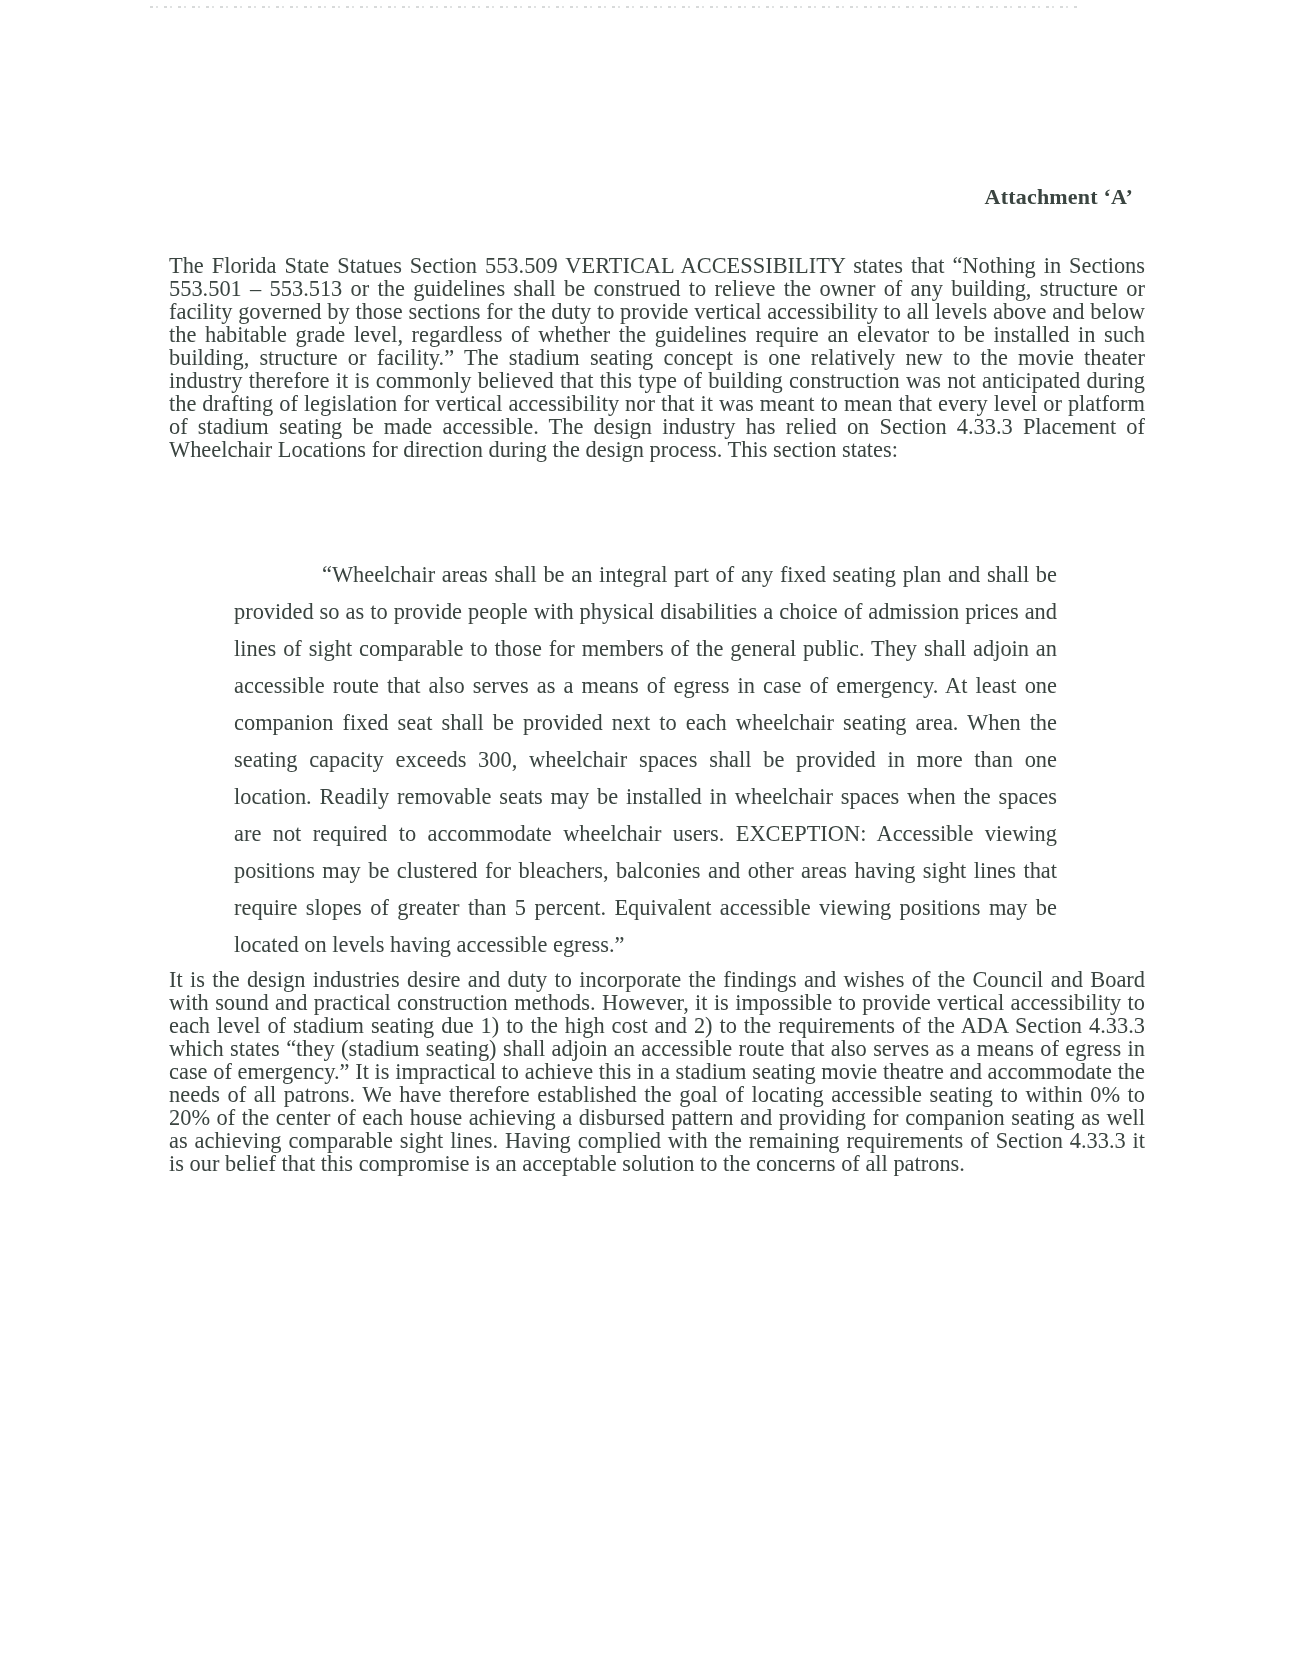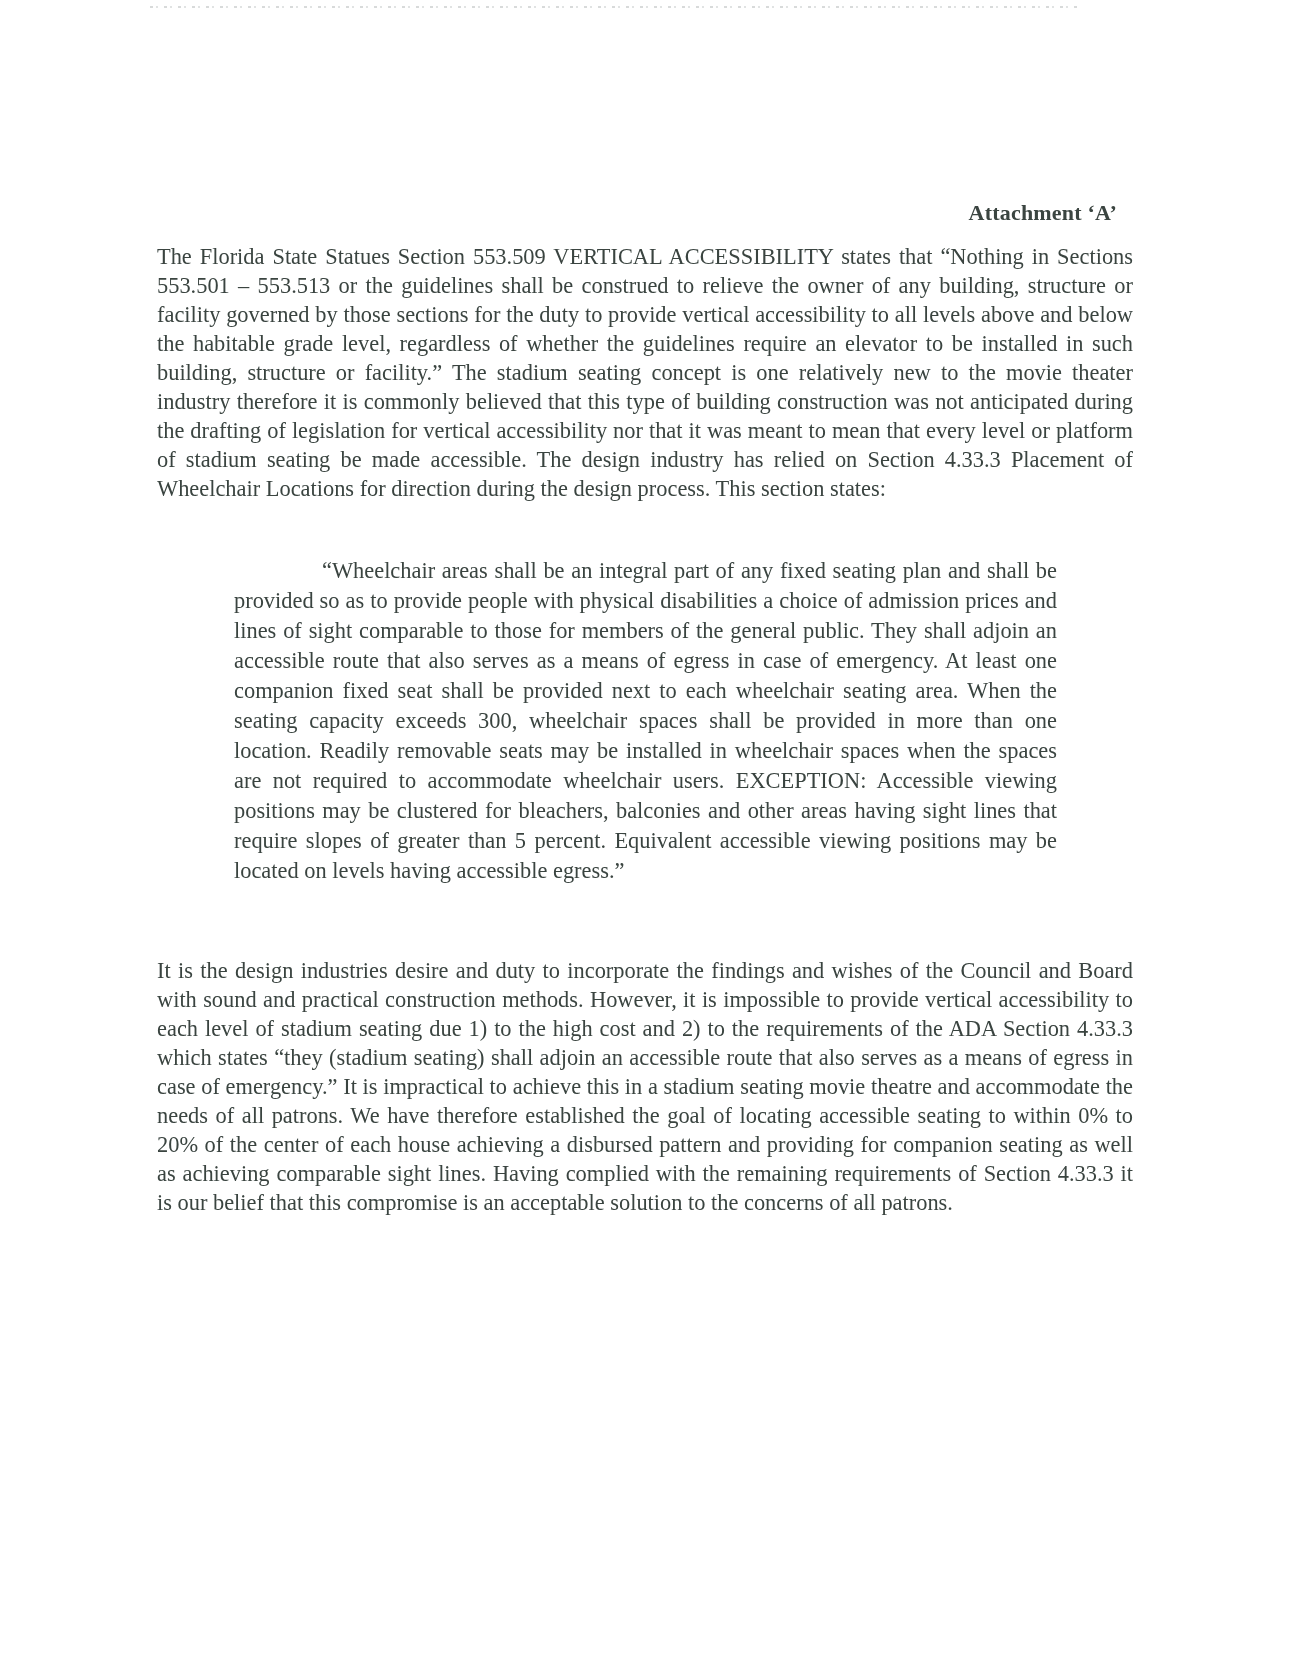--- a/index.html
+++ b/index.html
@@ -31,39 +31,39 @@
       width: 976px;
     }
     .attachment-title {
       position: absolute;
       top: 184px;
       right: 0;
       font-weight: bold;
       font-size: 22px;
       letter-spacing: 0.2px;
       color: #3b4541;
-      margin: 16px;
+      margin: 0;
     }
     .para {
       position: absolute;
       left: 0;
       width: 976px;
       font-size: 22.4px;
-      line-height: 29px;
+      line-height: 23px;
       text-align: justify;
-      margin: 0;
+      margin: 12px;
     }
     .para-1 { top: 242px; }
     .quote {
       position: absolute;
       left: 77px;
       top: 556px;
       width: 823px;
       font-size: 22.4px;
-      line-height: 30px;
+      line-height: 37px;
       text-align: justify;
       text-indent: 88px;
       margin: 0;
     }
     .para-2 { top: 956px; }
   </style>
 </head>
 <body>
 
 <div class="scan-artifact"></div>

